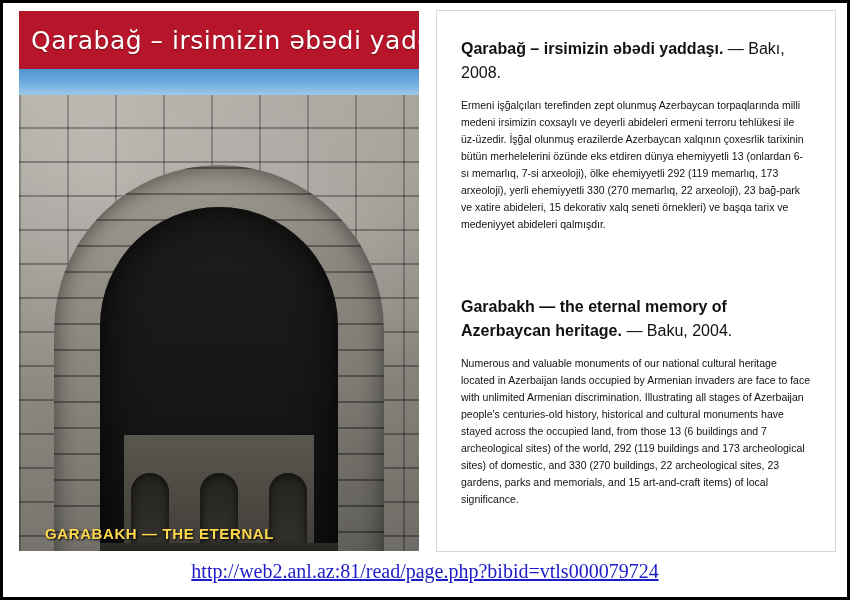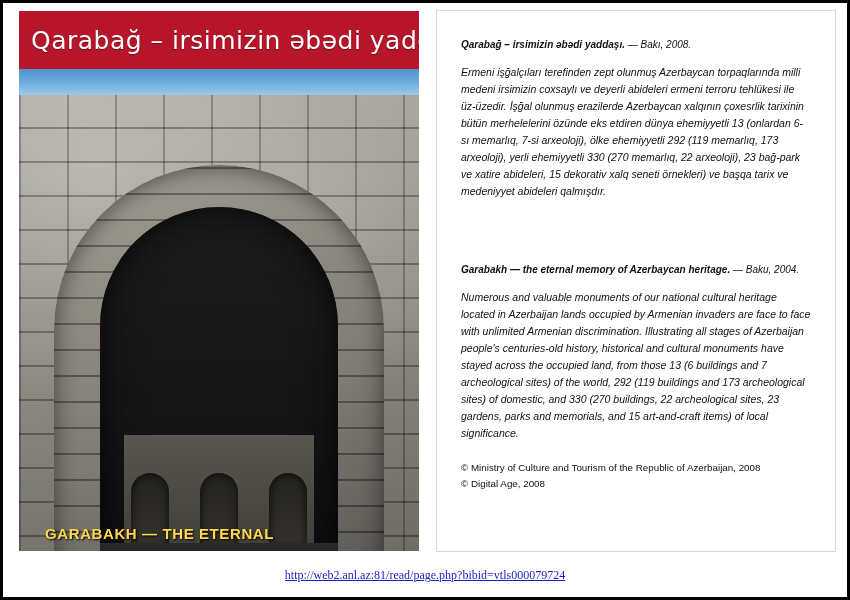--- a/index.html
+++ b/index.html
@@ -158,54 +158,52 @@
     width: 398px;
     height: 540px;
     background: #ffffff;
     box-shadow: 0 0 0 1px #d8d8d8;
     box-sizing: border-box;
     padding: 26px 24px 20px 24px;
     overflow: hidden;
   }
   .blk { margin-bottom: 16px; }
   .head {
-    font-size: 10px;
+    font-size: 16px;
     line-height: 1.5;
     color: #111111;
-    font-style: italic;
   }
   .head b { font-weight: bold; }
   .body-txt {
     font-size: 10.5px;
     line-height: 1.62;
     color: #111111;
     text-align: left;
     margin-top: 12px;
-    font-style: italic;
   }
   .copy {
     font-size: 9.8px;
     line-height: 1.6;
     color: #111111;
     margin-top: 18px;
   }
   .spacer { height: 46px; }
 
   
   .link-row {
     position: absolute;
     left: 0;
     bottom: 14px;
     width: 100%;
     text-align: center;
   }
   .link-row a {
     color: #1c1cc8;
     text-decoration: underline;
-    font-size: 12px;
+    font-size: 20px;
     font-family: "Liberation Serif", serif;
   }
 </style>
 </head>
 <body>
 
 <div class="slide">
 
   <div class="cover">
     <div class="cover-title-band">
@@ -239,24 +237,20 @@
       <div class="body-txt">Ermeni işğalçıları terefinden zept olunmuş Azerbaycan torpaqlarında milli medeni irsimizin coxsaylı ve deyerli abideleri ermeni terroru tehlükesi ile üz-üzedir. İşğal olunmuş erazilerde Azerbaycan xalqının çoxesrlik tarixinin bütün merhelelerini özünde eks etdiren dünya ehemiyyetli 13 (onlardan 6-sı memarlıq, 7-si arxeoloji), ölke ehemiyyetli 292 (119 memarlıq, 173 arxeoloji), yerli ehemiyyetli 330 (270 memarlıq, 22 arxeoloji), 23 bağ-park ve xatire abideleri, 15 dekorativ xalq seneti örnekleri) ve başqa tarix ve medeniyyet abideleri qalmışdır.</div>
     </div>
 
     <div class="spacer"></div>
 
     <div class="blk">
       <div class="head">
         <b>Garabakh — the eternal memory of Azerbaycan heritage.</b><span> — Baku, 2004.</span>
       </div>
       <div class="body-txt">Numerous and valuable monuments of our national cultural heritage located in Azerbaijan lands occupied by Armenian invaders are face to face with unlimited Armenian discrimination. Illustrating all stages of Azerbaijan people's centuries-old history, historical and cultural monuments have stayed across the occupied land, from those 13 (6 buildings and 7 archeological sites) of the world, 292 (119 buildings and 173 archeological sites) of domestic, and 330 (270 buildings, 22 archeological sites, 23 gardens, parks and memorials, and 15 art-and-craft items) of local significance.</div>
-      <div class="copy">
-        <div>© Ministry of Culture and Tourism of the Republic of Azerbaijan, 2008</div>
-        <div>© Digital Age, 2008</div>
-      </div>
     </div>
 
   </div>
 
   <div class="link-row">
     <a href="#">http://web2.anl.az:81/read/page.php?bibid=vtls000079724</a>
   </div>
 
 </div>
 

